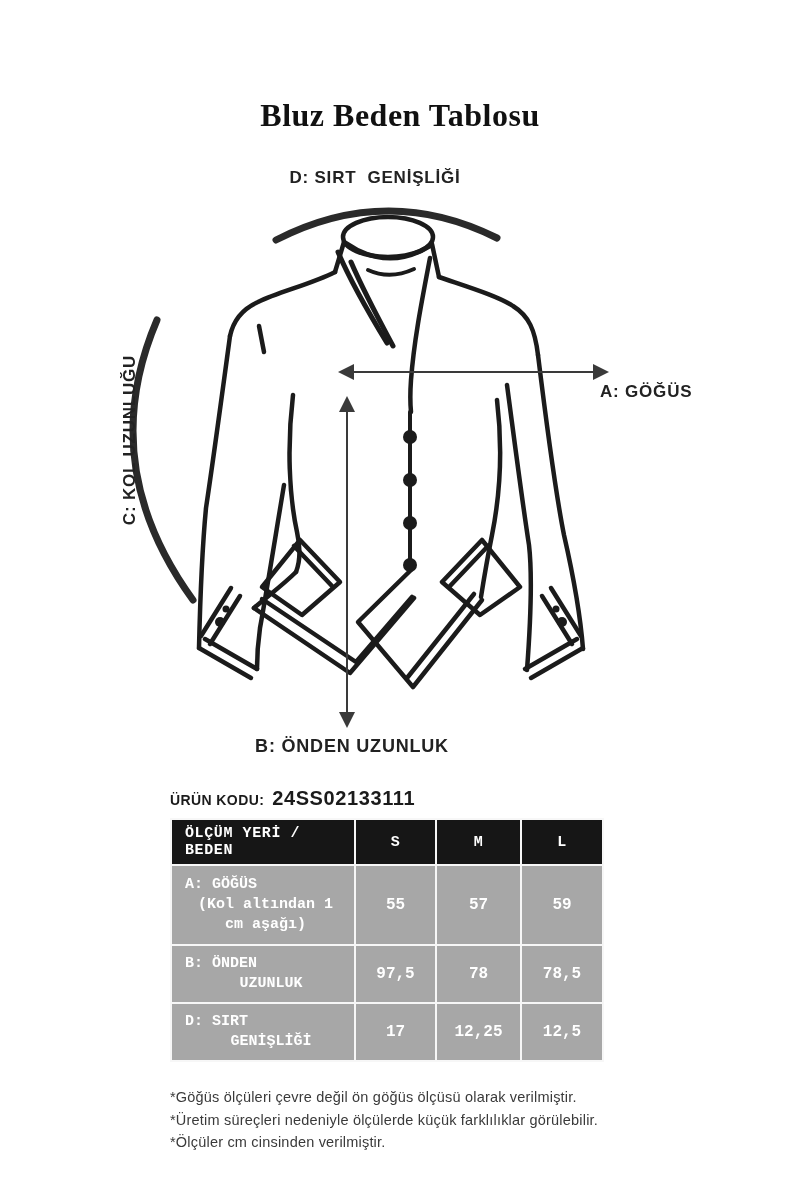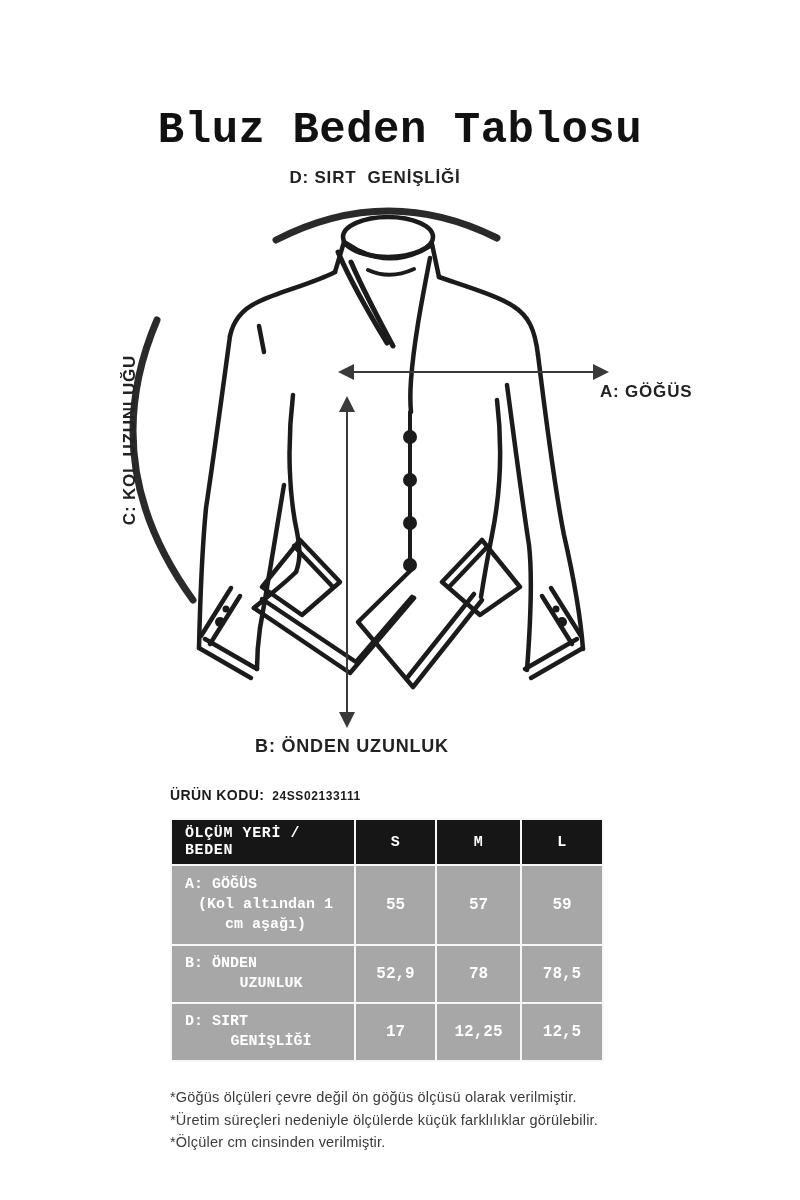--- a/index.html
+++ b/index.html
@@ -2,35 +2,35 @@
 <html><head>
 <meta charset="utf-8">
 <style>
   html,body{margin:0;padding:0;}
   body{
     width:800px;height:1200px;position:relative;background:#ffffff;
     font-family:"Liberation Sans",sans-serif;color:#1f1f1f;overflow:hidden;
   }
   .title{
     position:absolute;left:0;top:76px;width:800px;text-align:center;
-    font-family:Liberation Mono, monospace;font-weight:bold;font-size:44px;
+    font-family:Liberation Serif, serif;font-weight:bold;font-size:32px;
     letter-spacing:0.5px;color:#111111;
   }
   .diagram{position:absolute;left:0;top:150px;width:800px;height:625px;}
   .dlabel{
     position:absolute;font-weight:700;font-size:17px;letter-spacing:0.8px;
     color:#222222;white-space:pre;
   }
   .lbl-d{left:375px;top:168px;transform:translateX(-50%);}
   .lbl-a{left:600px;top:382px;}
   .lbl-c{left:130px;top:440px;transform:translate(-50%,-50%) rotate(-90deg);}
   .lbl-b{left:352px;top:736px;transform:translateX(-50%);font-size:18px;}
   .prodcode{position:absolute;left:170px;top:787px;font-size:14px;color:#1b1b1b;}
   .prodcode .pc-label{font-weight:700;letter-spacing:0.4px;}
-  .prodcode .pc-value{font-weight:800;font-size:12px;letter-spacing:0.6px;margin-left:8px;}
+  .prodcode .pc-value{font-weight:800;font-size:20px;letter-spacing:0.6px;margin-left:8px;}
   table.sizes{
     position:absolute;left:170px;top:818px;width:432px;
     border-collapse:collapse;table-layout:fixed;
     border:1px solid #c6c6c6;
   }
   table.sizes col.c0{width:184px;}
   table.sizes col.c1{width:81px;}
   table.sizes col.c2{width:85px;}
   table.sizes col.c3{width:82px;}
   table.sizes th,table.sizes td{
@@ -165,21 +165,21 @@
   </thead>
   <tbody>
     <tr class="row-a">
       <td class="lab"><span>A: GÖĞÜS</span><span class="l2">(Kol altından 1 cm aşağı)</span></td>
       <td class="val">55</td>
       <td class="val">57</td>
       <td class="val">59</td>
     </tr>
     <tr class="row-s">
       <td class="lab"><span>B: ÖNDEN</span><span class="l2 indent">UZUNLUK</span></td>
-      <td class="val">52,9</td>
+      <td class="val">97,5</td>
       <td class="val">78</td>
       <td class="val">78,5</td>
     </tr>
     <tr class="row-s">
       <td class="lab"><span>D: SIRT</span><span class="l2 indent">GENİŞLİĞİ</span></td>
       <td class="val">17</td>
       <td class="val">12,25</td>
       <td class="val">12,5</td>
     </tr>
   </tbody>

